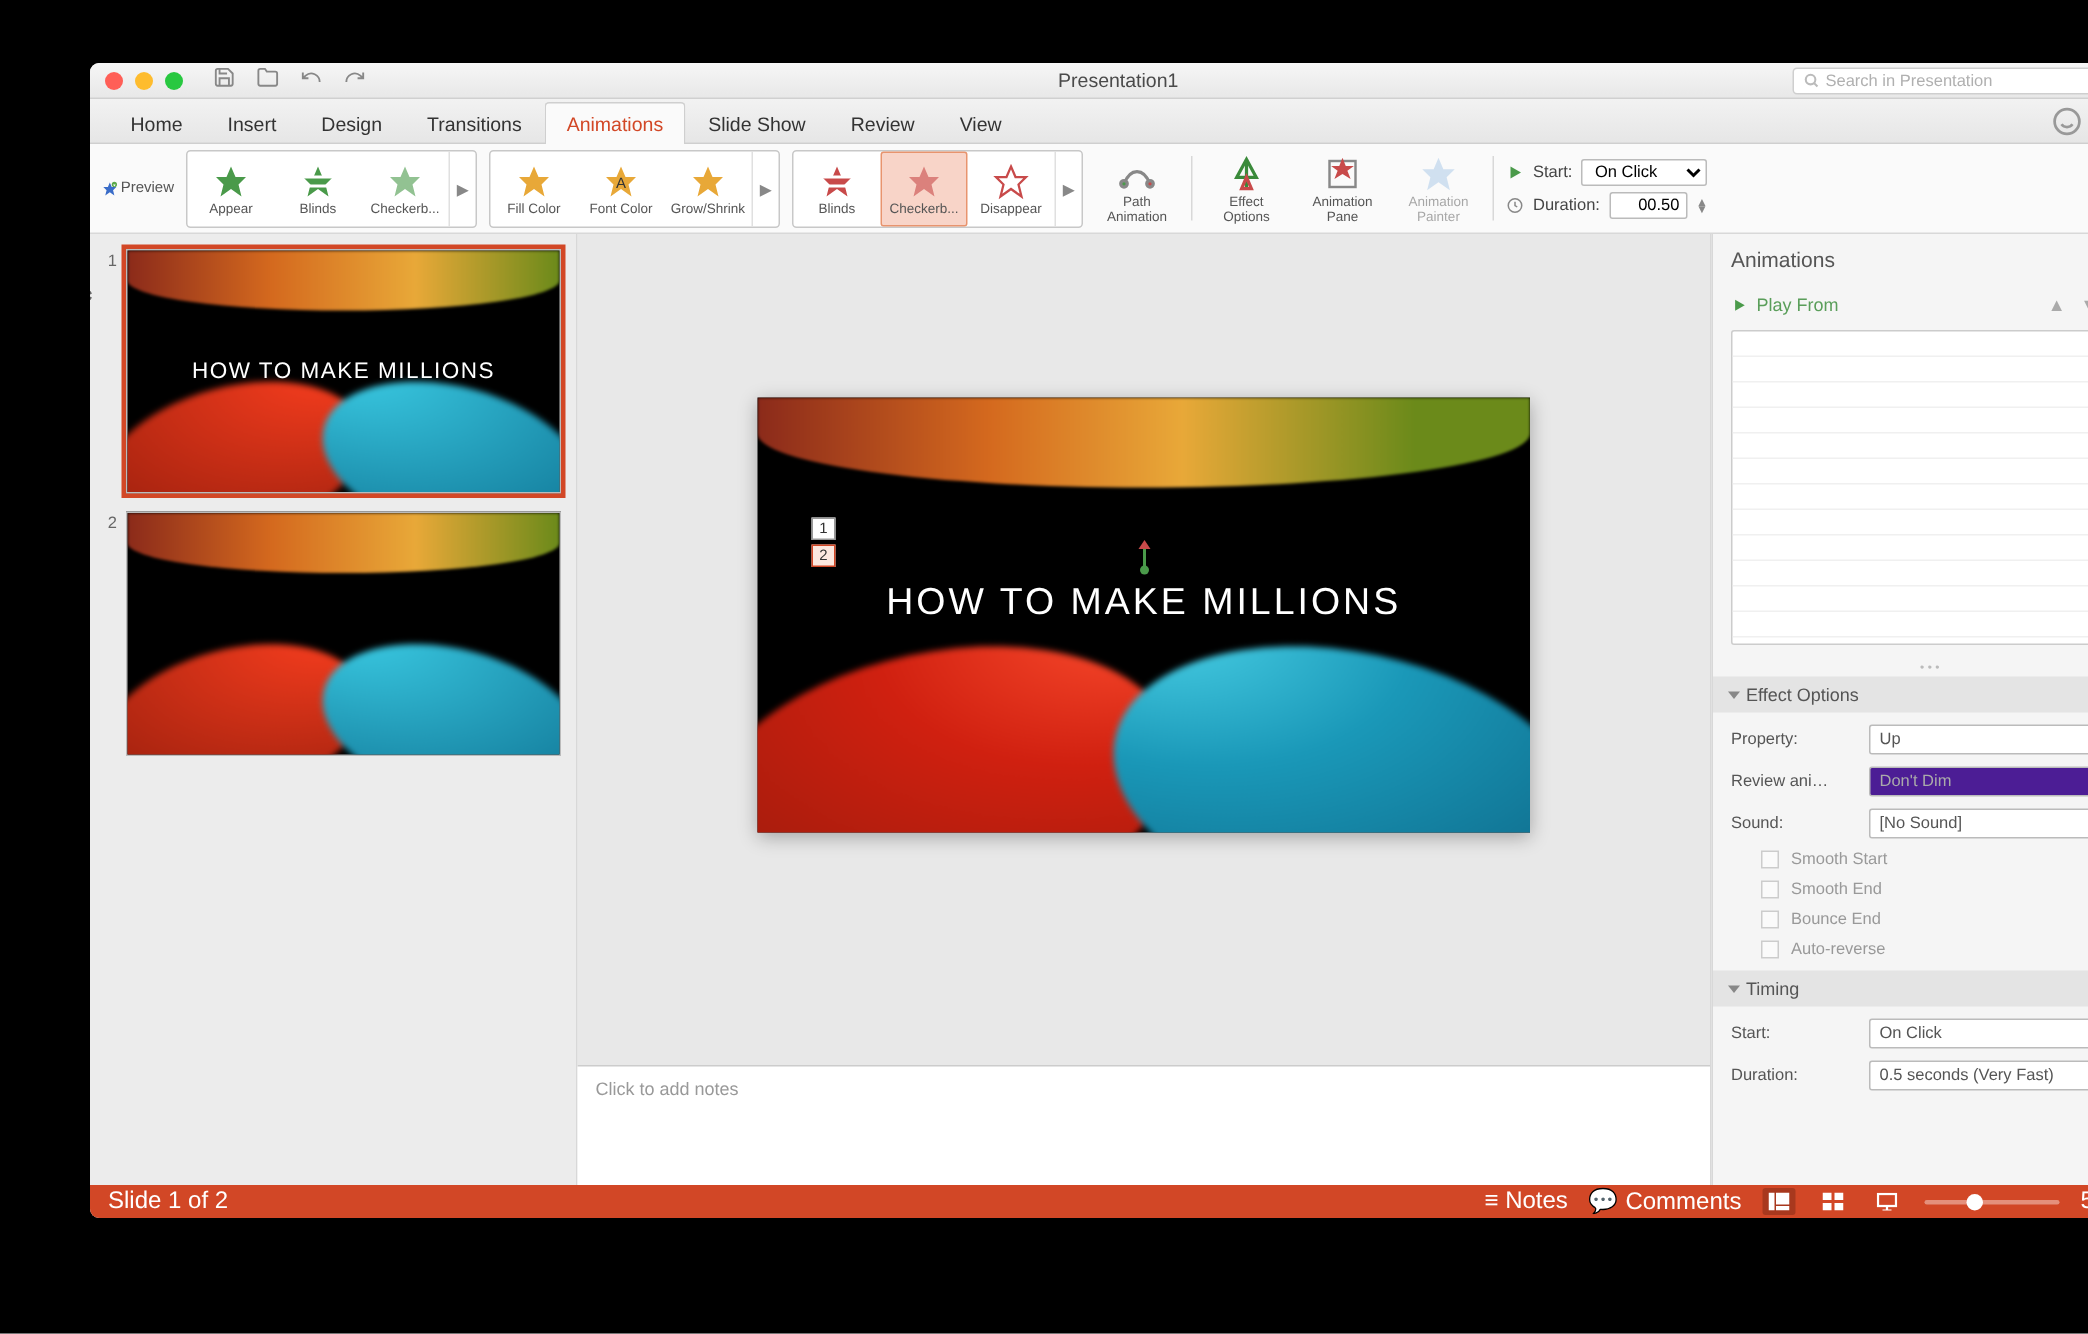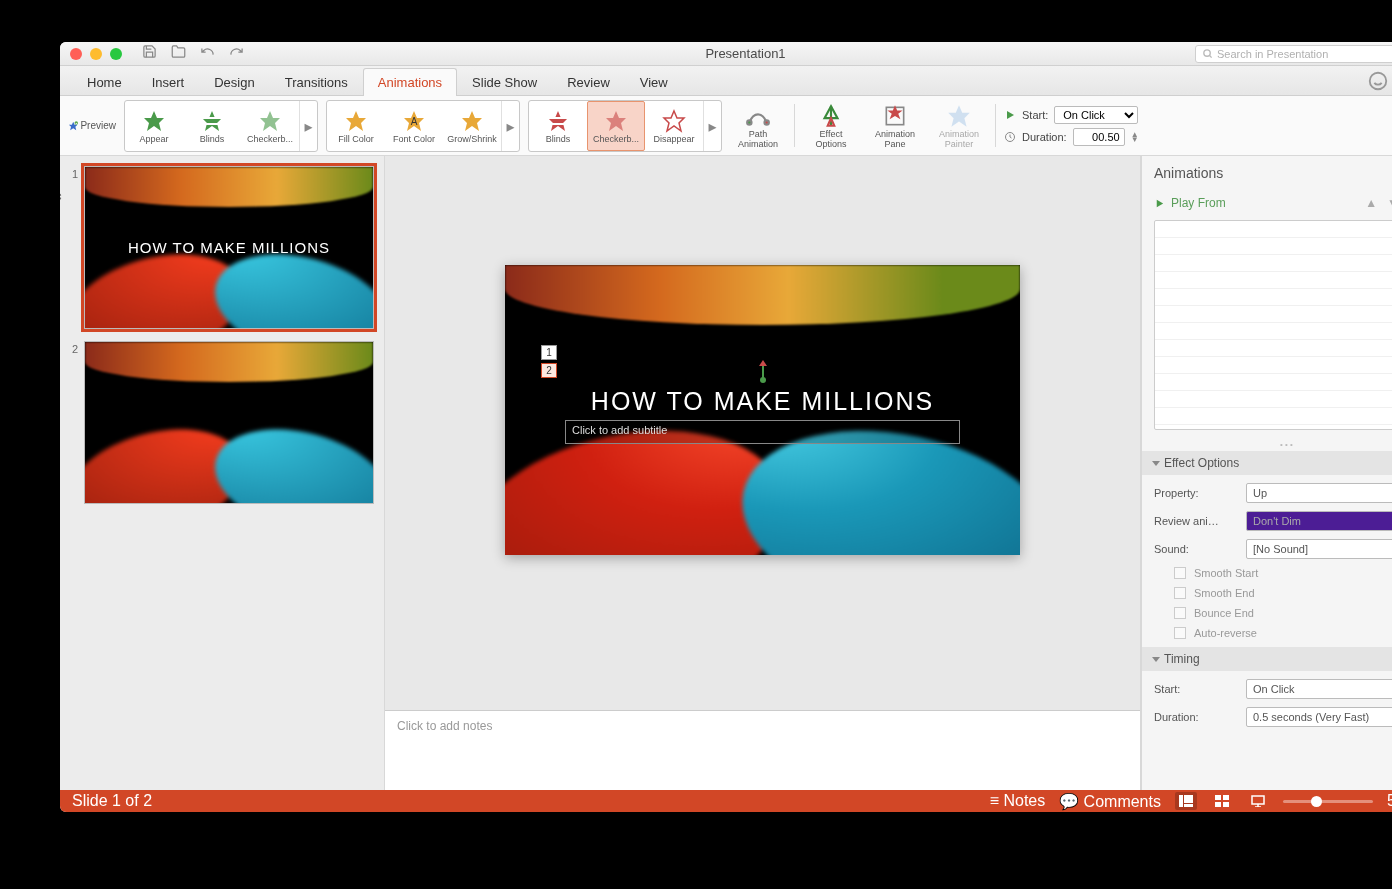--- a/index.html
+++ b/index.html
@@ -309,21 +309,20 @@
             <div class="anim-tag sel">2</div>
           </div>
           <div class="anim-marker">
             <svg width="14" height="24" viewBox="0 0 14 24">
                 <polygon points="7,0 11,6 3,6" fill="#c84a4a"></polygon>
                 <line x1="7" y1="6" x2="7" y2="20" stroke="#4a9a4a" stroke-width="2"></line>
                 <circle cx="7" cy="20" r="3" fill="#4a9a4a"></circle>
               </svg>
           </div>
           <div class="stitle">HOW TO MAKE MILLIONS</div>
-          <div class="subtitle">Click to add subtitle</div>
         </div>
       </div>
       <div class="notes">Click to add notes</div>
     </div>
 
     <div class="pane">
       <div class="pane-head">
         <span>Animations</span>
         <span class="pane-close">×</span>
       </div>

